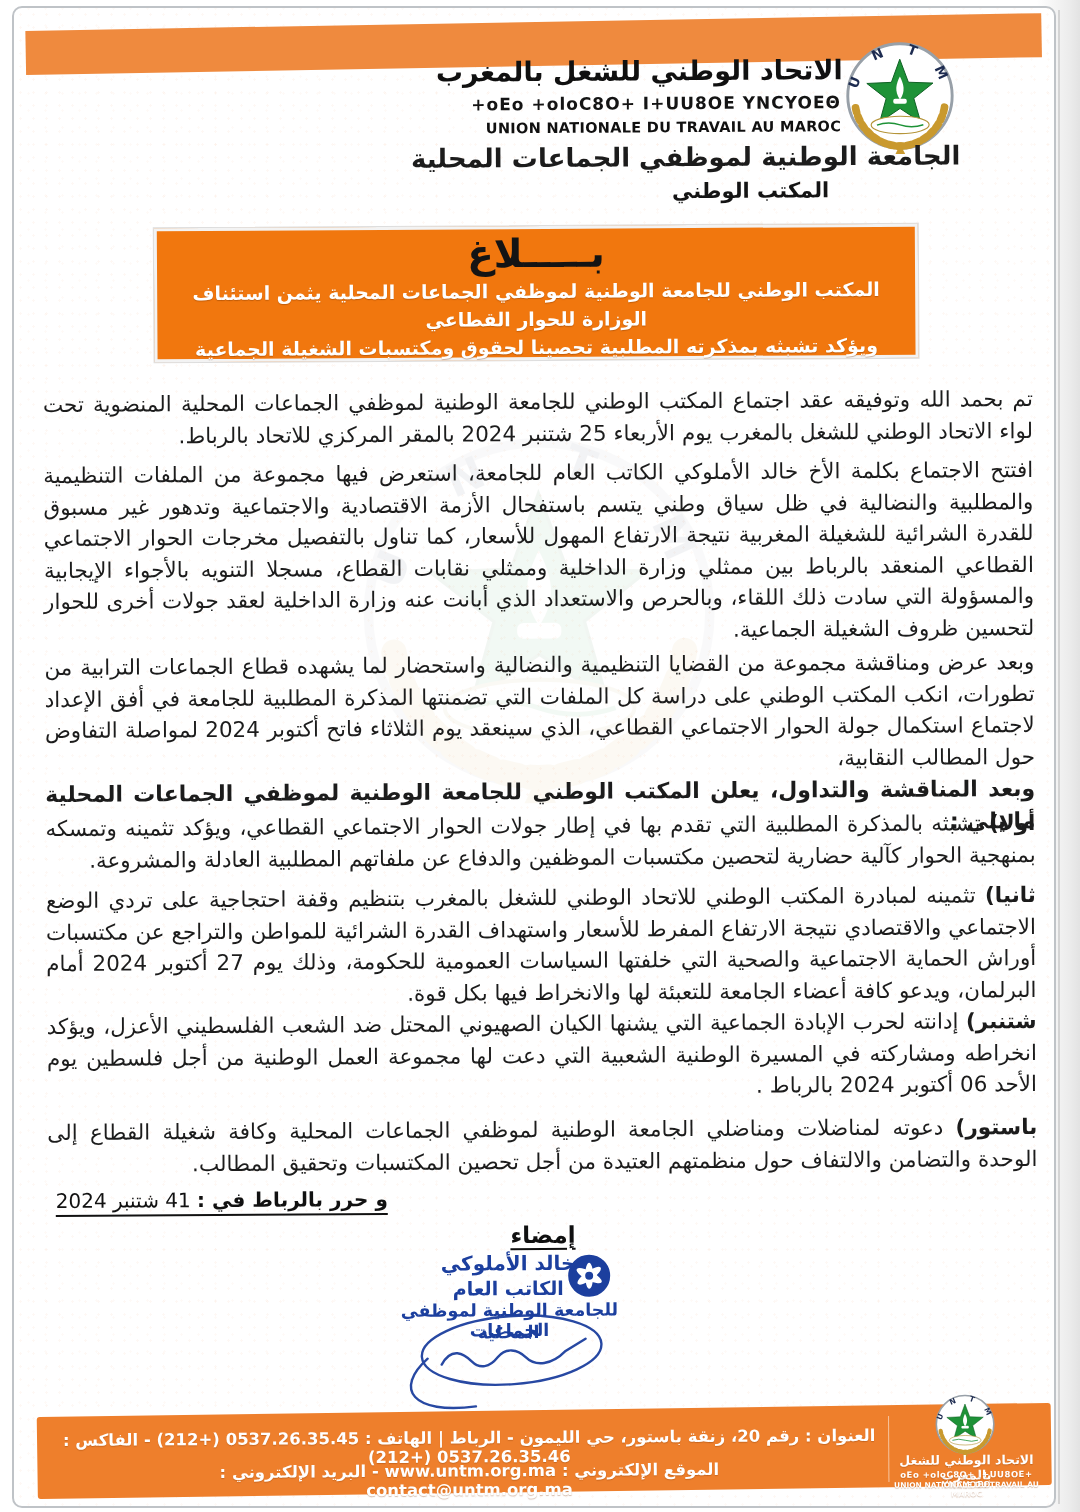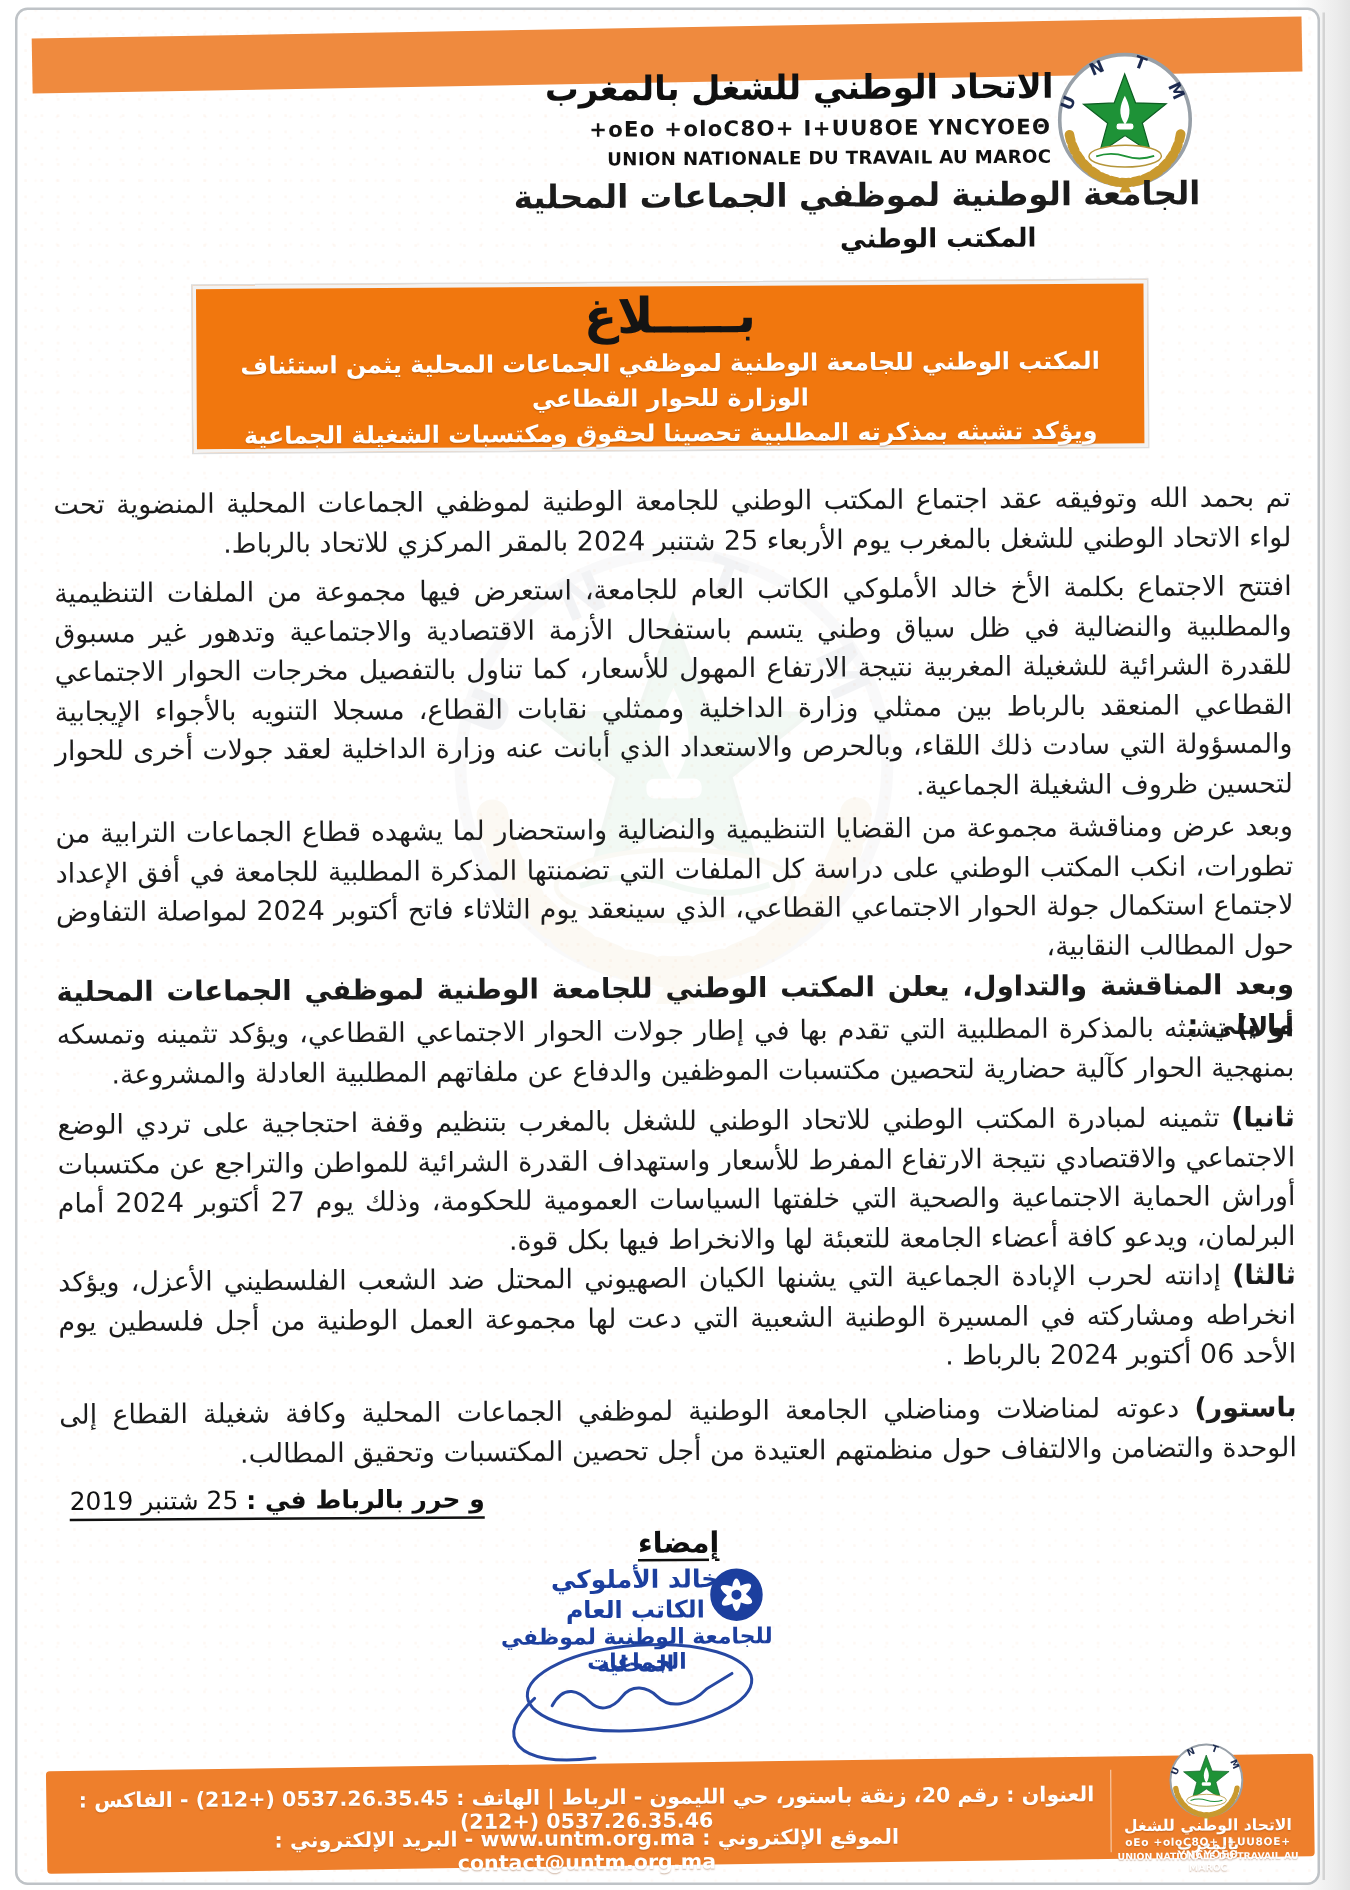--- a/index.html
+++ b/index.html
@@ -124,27 +124,27 @@
 
   <div class="para" style="top:386px">تم بحمد الله وتوفيقه عقد اجتماع المكتب الوطني للجامعة الوطنية لموظفي الجماعات المحلية المنضوية تحت لواء الاتحاد الوطني للشغل بالمغرب يوم الأربعاء 25 شتنبر 2024  بالمقر المركزي للاتحاد بالرباط.</div>
   <div class="para" style="top:457px">افتتح الاجتماع بكلمة الأخ خالد الأملوكي الكاتب العام للجامعة، استعرض فيها مجموعة من الملفات التنظيمية والمطلبية والنضالية في ظل سياق وطني يتسم باستفحال الأزمة الاقتصادية والاجتماعية وتدهور غير مسبوق للقدرة الشرائية للشغيلة المغربية نتيجة الارتفاع المهول للأسعار، كما تناول بالتفصيل مخرجات الحوار الاجتماعي القطاعي المنعقد بالرباط بين ممثلي وزارة الداخلية وممثلي نقابات القطاع، مسجلا التنويه بالأجواء الإيجابية والمسؤولة التي سادت ذلك اللقاء، وبالحرص والاستعداد الذي أبانت عنه وزارة الداخلية لعقد جولات أخرى للحوار لتحسين ظروف الشغيلة الجماعية.</div>
   <div class="para" style="top:649px">وبعد عرض ومناقشة مجموعة من القضايا التنظيمية والنضالية واستحضار لما يشهده قطاع الجماعات الترابية من تطورات، انكب المكتب الوطني على دراسة كل الملفات التي تضمنتها المذكرة المطلبية للجامعة في أفق الإعداد لاجتماع استكمال جولة الحوار الاجتماعي القطاعي، الذي سينعقد يوم الثلاثاء فاتح أكتوبر 2024 لمواصلة التفاوض حول المطالب النقابية،</div>
   <div class="para announce" style="top:776px">وبعد المناقشة والتداول، يعلن المكتب الوطني للجامعة الوطنية لموظفي الجماعات المحلية ما يلي :</div>
 
   <div class="para" style="top:810px"><span class="lead">أولا)</span><span> تشبثه بالمذكرة المطلبية التي تقدم بها في إطار جولات الحوار الاجتماعي القطاعي، ويؤكد تثمينه وتمسكه بمنهجية الحوار كآلية حضارية لتحصين مكتسبات الموظفين والدفاع عن ملفاتهم المطلبية العادلة والمشروعة.</span></div>
 
   <div class="para" style="top:882px"><span class="lead">ثانيا)</span><span> تثمينه لمبادرة المكتب الوطني للاتحاد الوطني للشغل بالمغرب بتنظيم وقفة احتجاجية على تردي الوضع الاجتماعي والاقتصادي نتيجة الارتفاع المفرط للأسعار واستهداف القدرة الشرائية للمواطن والتراجع عن مكتسبات أوراش الحماية الاجتماعية والصحية التي خلفتها السياسات العمومية للحكومة، وذلك يوم 27 أكتوبر 2024 أمام البرلمان، ويدعو كافة أعضاء الجامعة للتعبئة لها والانخراط فيها بكل قوة.</span></div>
 
-  <div class="para" style="top:1008px"><span class="lead">ثالثا)</span><span> إدانته لحرب الإبادة الجماعية التي يشنها الكيان الصهيوني المحتل ضد الشعب الفلسطيني الأعزل، ويؤكد انخراطه ومشاركته في المسيرة الوطنية الشعبية التي دعت لها مجموعة العمل الوطنية من أجل فلسطين يوم الأحد 06 أكتوبر 2024 بالرباط .</span></div>
+  <div class="para" style="top:1008px"><span class="lead">شتنبر)</span><span> إدانته لحرب الإبادة الجماعية التي يشنها الكيان الصهيوني المحتل ضد الشعب الفلسطيني الأعزل، ويؤكد انخراطه ومشاركته في المسيرة الوطنية الشعبية التي دعت لها مجموعة العمل الوطنية من أجل فلسطين يوم الأحد 06 أكتوبر 2024 بالرباط .</span></div>
 
   <div class="para" style="top:1114px"><span class="lead">باستور)</span><span> دعوته لمناضلات ومناضلي الجامعة الوطنية لموظفي الجماعات المحلية وكافة شغيلة القطاع إلى الوحدة والتضامن والالتفاف حول منظمتهم العتيدة من أجل تحصين المكتسبات وتحقيق المطالب.</span></div>
 
   <div class="dateline">
     <span class="lbl">و حرر بالرباط في :</span>
-    <span>25 شتنبر 2019</span>
+    <span>41 شتنبر 2024</span>
   </div>
 
   <div class="imdaa">إمضاء</div>
 
   <div class="stamp st-name">خالد الأملوكي</div>
   <div class="stamp st-title">الكاتب العام</div>
   <div class="stamp st-org1">للجامعة الوطنية لموظفي الجماعات</div>
   <div class="stamp st-org2">المحلية</div>
 
   <svg class="sig-svg" width="340" height="175">

